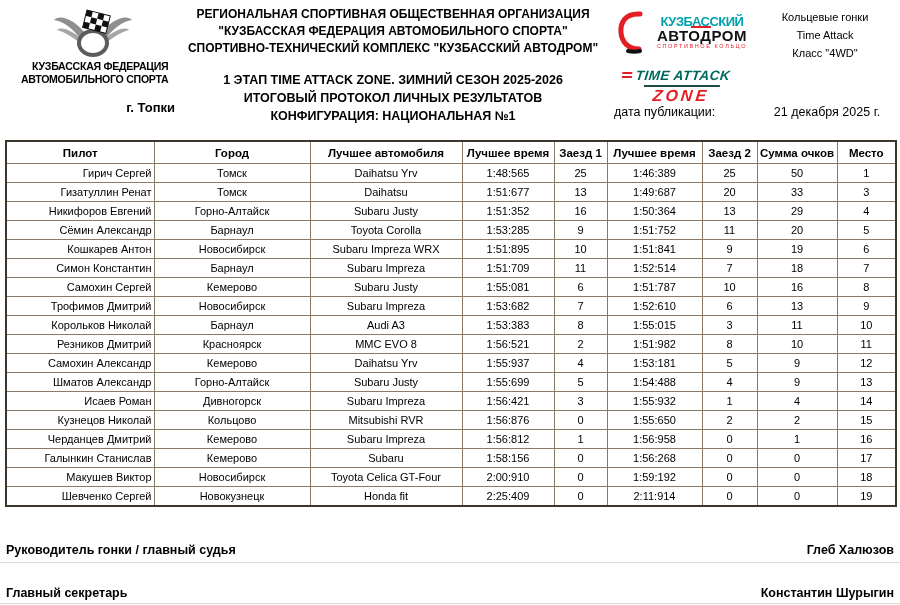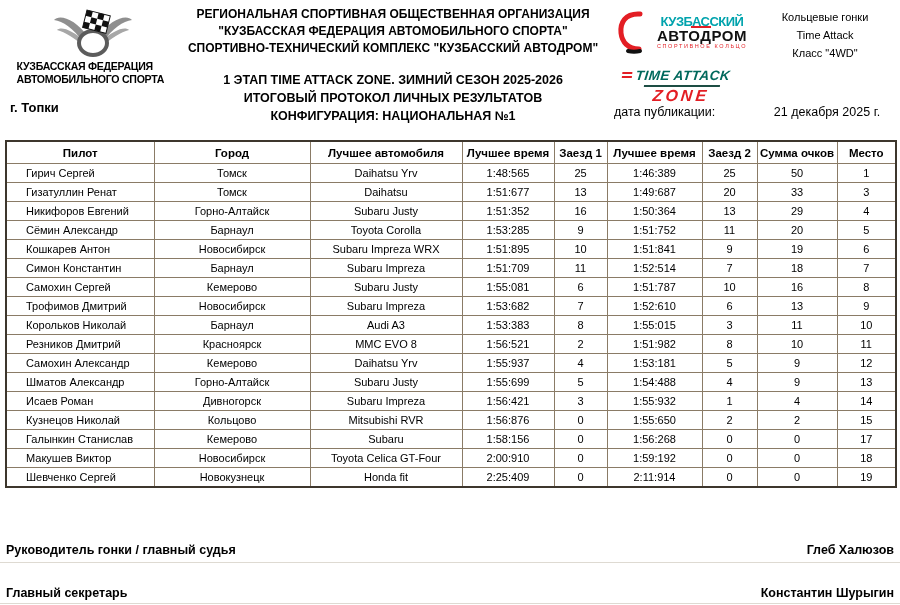--- a/index.html
+++ b/index.html
@@ -1,20 +1,20 @@
 <!DOCTYPE html>
 <html><head>
 <meta charset="utf-8">
 <style>
   html,body { margin:0; padding:0; background:#ffffff; }
   body { width:900px; height:605px; font-family:"Liberation Sans", sans-serif; color:#000; }
   .page { position:relative; width:900px; height:605px; overflow:hidden; background:#fff; }
 
   
-  .fed-block { position:absolute; left:10px; top:6px; width:165px; text-align:left; }
+  .fed-block { position:absolute; left:10px; top:6px; width:165px; text-align:right; }
   .fed-emblem { display:block; margin:0 auto; }
   .fed-name { font-weight:bold; font-size:11.5px; line-height:13px; letter-spacing:-0.3px; margin-top:2px;
               transform:scaleX(0.92); transform-origin:center; }
   .fed-city { font-weight:bold; font-size:13px; margin-top:14px; }
 
   .center-block { position:absolute; left:178px; top:6px; width:430px; text-align:center; }
   .center-block .org-lines div { font-weight:bold; font-size:12px; line-height:17px; }
   .center-block .event-lines { margin-top:14px; }
   .center-block .event-lines div { font-weight:bold; font-size:12.5px; line-height:18px; }
 
@@ -37,21 +37,21 @@
   .pub-label { position:absolute; left:614px; top:105px; font-size:12.5px; }
   .pub-date  { position:absolute; left:762px; top:105px; width:130px; text-align:center; font-size:12.5px; }
 
   
   table.results { position:absolute; left:5px; top:140px; width:890px; border-collapse:collapse;
                   table-layout:fixed; border:2px solid #3d362d; }
   .results th, .results td { border:1px solid #8a7b66; font-size:11px; padding:0 2px; text-align:center;
                   overflow:hidden; white-space:nowrap; font-family:"Liberation Sans", sans-serif; }
   .results th { font-weight:bold; font-size:11.5px; height:21px; }
   .results td { height:18px; }
-  .results td.left { text-align:left; padding-left:19px; }
+  .results td.left { text-align:right; padding-left:5px; }
 
   
   .sig-row { position:absolute; left:6px; right:6px; display:flex; justify-content:space-between;
              font-weight:bold; font-size:12.5px; }
   .sig-row-1 { top:543px; }
   .sig-row-2 { top:586px; }
   .sig-line { position:absolute; left:0; width:900px; border-top:1px solid #dedad2; }
   .sig-line-1 { top:562px; }
   .sig-line-2 { top:603px; }
 </style>
@@ -298,20 +298,31 @@
           <td>Кольцово</td>
           <td>Mitsubishi RVR</td>
           <td>1:56:876</td>
           <td>0</td>
           <td>1:55:650</td>
           <td>2</td>
           <td>2</td>
           <td>15</td>
         </tr>
         <tr>
+          <td class="left">Черданцев Дмитрий</td>
+          <td>Кемерово</td>
+          <td>Subaru Impreza</td>
+          <td>1:56:812</td>
+          <td>1</td>
+          <td>1:56:958</td>
+          <td>0</td>
+          <td>1</td>
+          <td>16</td>
+        </tr>
+        <tr>
           <td class="left">Галынкин Станислав</td>
           <td>Кемерово</td>
           <td>Subaru</td>
           <td>1:58:156</td>
           <td>0</td>
           <td>1:56:268</td>
           <td>0</td>
           <td>0</td>
           <td>17</td>
         </tr>

